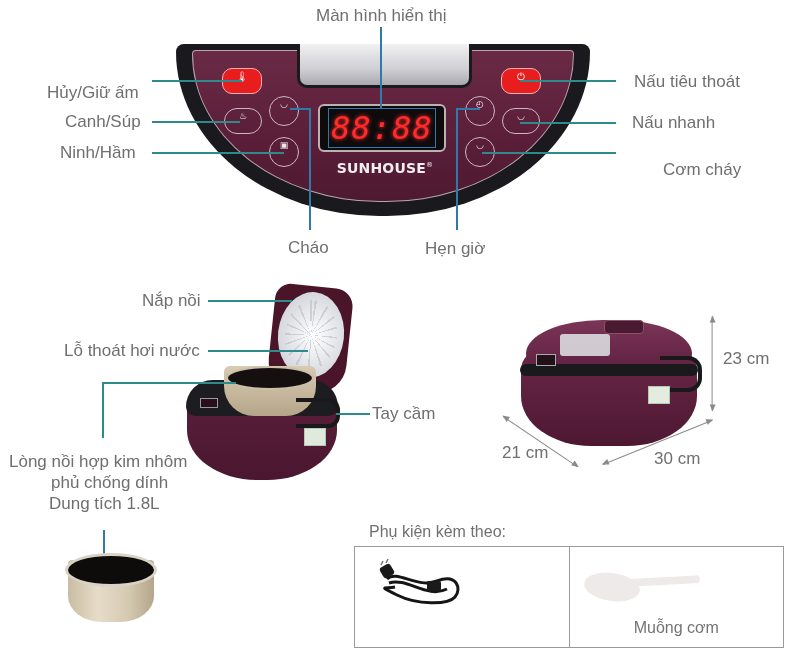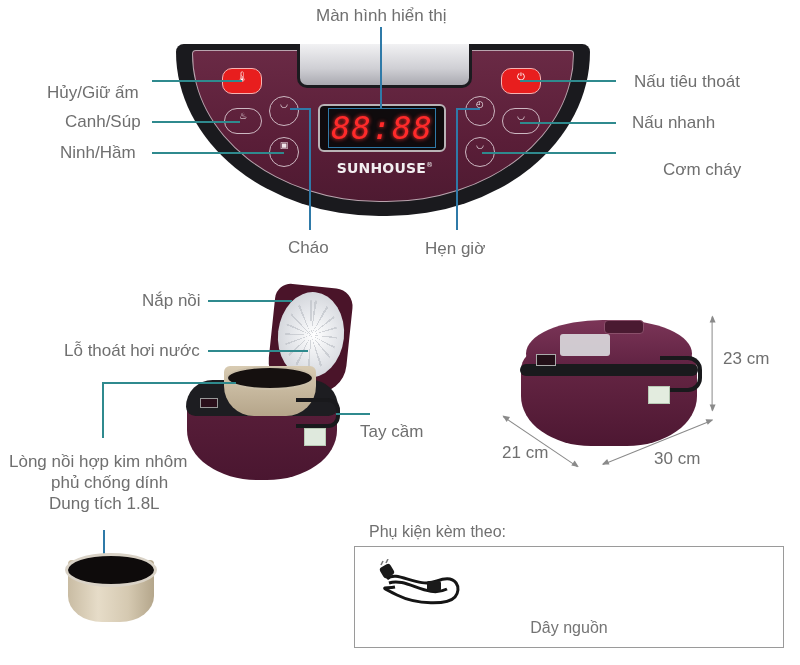--- a/index.html
+++ b/index.html
@@ -249,21 +249,21 @@
   <div class="tag-open"></div>
 </div>
 
 <div class="lbl" style="left:142px; top:291px;">Nắp nồi</div>
 <div class="line-h" style="left:208px; top:300px; width:84px;"></div>
 
 <div class="lbl" style="left:64px; top:341px;">Lỗ thoát hơi nước</div>
 <div class="line-h" style="left:208px; top:350px; width:100px;"></div>
 
 <div class="line-h" style="left:336px; top:413px; width:34px;"></div>
-<div class="lbl" style="left:360px; top:404px;margin-top:18px;">Tay cầm</div>
+<div class="lbl" style="left:372px; top:404px;">Tay cầm</div>
 
 <div class="line-h" style="left:102px; top:382px; width:134px;"></div>
 <div class="line-v" style="left:102px; top:382px; height:56px; background:#2f8a8e;"></div>
 <div class="lbl" style="left:9px; top:452px;">Lòng nồi hợp kim nhôm</div>
 <div class="lbl" style="left:43px; top:473px;margin-left:8px;">phủ chống dính</div>
 <div class="lbl" style="left:49px; top:494px;">Dung tích 1.8L</div>
 
 <div>
   <div class="line-v" style="left:103px; top:530px; height:40px;"></div>
   <div class="pot-body"></div>
@@ -294,15 +294,19 @@
 <div class="acc-table">
   <div class="acc-cell">
     <svg class="cord" viewBox="0 0 90 46">
       <path d="M10 20 C20 10, 40 30, 60 22 S85 30, 78 38 S40 46, 20 36 S8 30, 18 28" fill="none" stroke="#151515" stroke-width="3"></path>
       <path d="M12 24 C30 18, 50 40, 70 30" fill="none" stroke="#151515" stroke-width="3"></path>
       <rect x="4" y="6" width="12" height="12" rx="3" fill="#1a1a1a" transform="rotate(-30 10 12)"></rect>
       <line x1="6" y1="2" x2="4" y2="6" stroke="#777" stroke-width="1.5"></line>
       <line x1="11" y1="0" x2="9" y2="4" stroke="#777" stroke-width="1.5"></line>
       <rect x="50" y="22" width="14" height="10" rx="2" fill="#1a1a1a"></rect>
     </svg>
-    <div class="acc-label">Dây nguồn</div>
+  </div>
+  <div class="acc-cell">
+    <div class="spoon-head"></div>
+    <div class="spoon-handle"></div>
+    <div class="acc-label">Muỗng cơm</div>
   </div>
 </div>
 
 </body></html>

